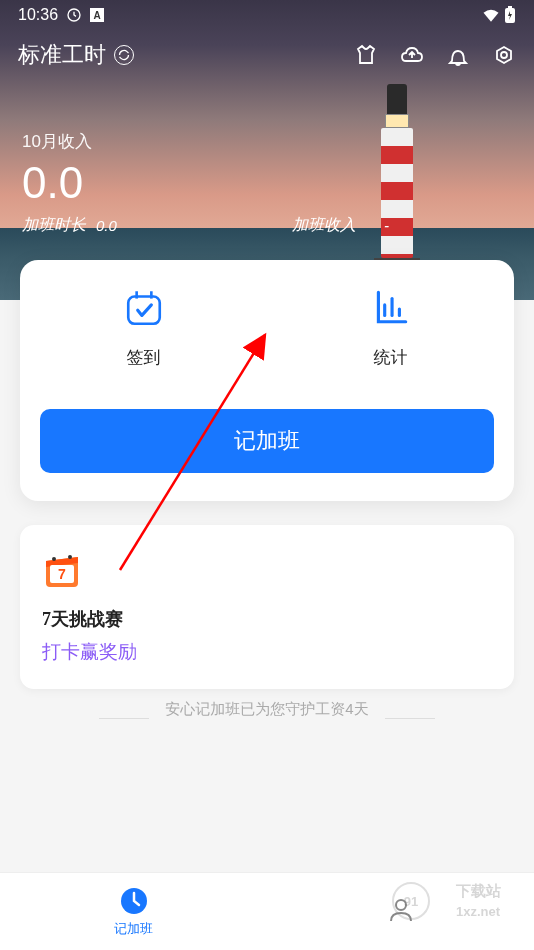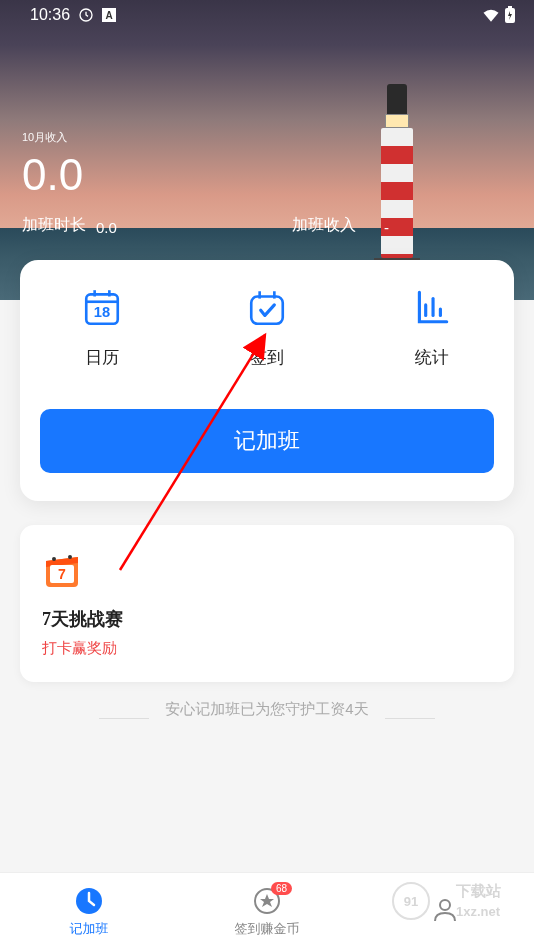--- a/index.html
+++ b/index.html
@@ -1,58 +1,58 @@
 <!DOCTYPE html>
 <html><head>
   <meta charset="utf-8">
   <style>
     * { margin: 0; padding: 0; box-sizing: border-box; }
     body { width: 534px; height: 950px; font-family: -apple-system, "PingFang SC", "Microsoft YaHei", sans-serif; background: #f5f5f5; overflow: hidden; position: relative; }
     
-    .status-bar { position: absolute; top: 0; left: 12px; right: 0; height: 30px; display: flex; justify-content: space-between; align-items: center; padding: 0 18px; color: #fff; z-index: 10; font-size: 16px; font-weight: 500; }
+    .status-bar { position: absolute; top: 0; left: 0; right: 0; height: 30px; display: flex; justify-content: space-between; align-items: center; padding: 0 18px; color: #fff; z-index: 10; font-size: 16px; font-weight: 500; }
     .status-left { display: flex; align-items: center; gap: 8px; }
     .status-right { display: flex; align-items: center; gap: 4px; }
     
     .hero { position: relative; width: 100%; height: 300px; overflow: visible; }
     .hero-bg { position: absolute; inset: 0; background: linear-gradient(180deg, #3a3548 0%, #4a4358 15%, #8f7a7a 40%, #d99a88 65%, #e8b5a0 85%, #c98878 100%); }
     .sea { position: absolute; bottom: 0; left: 0; right: 0; height: 72px; background: linear-gradient(180deg, #2a4a5a 0%, #3a5a68 40%, #4a6a78 100%); }
     .lighthouse { position: absolute; right: 112px; bottom: 36px; width: 50px; height: 180px; }
     .lh-top { width: 20px; height: 30px; background: #2a2a2a; margin: 0 auto; border-radius: 3px 3px 0 0; }
     .lh-light { width: 24px; height: 14px; background: #ffe8b0; margin: 0 auto; border: 1px solid #888; }
     .lh-body { width: 32px; height: 130px; margin: 0 auto; background: repeating-linear-gradient(180deg, #f0f0f0 0 18px, #d03030 18px 36px); border-radius: 2px; }
     .lh-base { width: 46px; height: 12px; background: #444; margin: 0 auto; }
     
     .header-bar { position: absolute; top: 40px; left: 0; right: 0; display: flex; justify-content: space-between; align-items: center; padding: 0 18px; z-index: 5; }
     .app-title { color: #fff; font-size: 22px; font-weight: 400; display: flex; align-items: center; gap: 8px; }
     .sync-icon { display: inline-flex; width: 20px; height: 20px; border: 1.5px solid #fff; border-radius: 50%; align-items: center; justify-content: center; font-size: 12px; }
     .header-icons { display: flex; gap: 22px; align-items: center; }
     .header-icons svg { width: 24px; height: 24px; stroke: #fff; stroke-width: 1.8; fill: none; }
     
     .income-block { position: absolute; top: 130px; left: 22px; color: #fff; z-index: 5; }
-    .income-label { font-size: 11px; opacity: 0.95; }
+    .income-label { font-size: 17px; opacity: 0.95; }
     .income-value { font-size: 44px; font-weight: 500; line-height: 1.2; margin-top: 4px; }
     .overtime-row { position: absolute; top: 215px; left: 0; right: 0; display: flex; padding: 0 22px; color: #fff; font-size: 16px; z-index: 5; }
-    .overtime-item { flex: 1; display: flex; align-items: flex-end; gap: 10px; }
+    .overtime-item { flex: 1; display: flex; align-items: center; gap: 10px; font-style: italic; }
     .overtime-item:last-child { padding-left: 50px; gap: 28px; }
     .ot-value { font-size: 15px; }
     
     .nav-card { position: absolute; top: 260px; left: 20px; right: 20px; background: #fff; border-radius: 18px; padding: 24px 0 28px; box-shadow: 0 4px 20px rgba(0,0,0,0.08); z-index: 6; }
     .nav-row { display: flex; justify-content: space-around; margin-bottom: 40px; }
     .nav-item { display: flex; flex-direction: column; align-items: center; gap: 16px; cursor: pointer; }
     .nav-icon { width: 46px; height: 46px; display: flex; align-items: center; justify-content: center; }
     .nav-icon svg { width: 42px; height: 42px; }
     .nav-label { font-size: 17px; color: #222; }
     
     .record-btn { margin: 0 20px; height: 64px; background: #1877ff; color: #fff; border-radius: 10px; display: flex; align-items: center; justify-content: center; font-size: 22px; cursor: pointer; }
     
     .challenge-card { position: absolute; top: 525px; left: 20px; right: 20px; background: #fff; border-radius: 14px; padding: 24px 22px; box-shadow: 0 2px 10px rgba(0,0,0,0.05); z-index: 6; }
     .challenge-icon { width: 40px; height: 40px; margin-bottom: 18px; }
     .challenge-icon svg { width: 100%; height: 100%; }
     .challenge-title { font-size: 18px; font-weight: 600; color: #222; margin-bottom: 8px; font-family: Liberation Serif, serif; }
-    .challenge-sub { font-size: 15px; color: #ef4444; }
+    .challenge-sub { font-size: 19px; color: #8b5cf6; }
     
     .guard-text { position: absolute; top: 700px; left: 0; right: 0; text-align: center; color: #aaa; font-size: 15px; display: flex; align-items: flex-end; justify-content: center; gap: 16px; }
     .guard-text::before, .guard-text::after { content: ''; width: 50px; height: 1px; background: #ddd; }
     
     .arrow { position: absolute; z-index: 20; pointer-events: none; }
     
     .bottom-nav { position: absolute; bottom: 0; left: 0; right: 0; height: 78px; background: #fff; display: flex; border-top: 1px solid #eee; z-index: 15; }
     .bn-item { flex: 1; display: flex; flex-direction: column; align-items: center; justify-content: center; gap: 4px; cursor: pointer; position: relative; }
     .bn-icon { width: 30px; height: 30px; position: relative; }
     .bn-label { font-size: 13px; color: #888; }
@@ -88,52 +88,65 @@
 <div class="hero">
   <div class="hero-bg"></div>
   <div class="sea"></div>
   <div class="lighthouse">
     <div class="lh-top"></div>
     <div class="lh-light"></div>
     <div class="lh-body"></div>
     <div class="lh-base"></div>
   </div>
 
+  <div class="header-bar">
+    <div class="app-title">
+      <span>标准工时</span>
+      <span class="sync-icon">
+        <svg width="12" height="12" viewBox="0 0 24 24" fill="none" stroke="#fff" stroke-width="2.5">
+            <path d="M3 12a9 9 0 0 1 15-6.7L21 8M21 12a9 9 0 0 1-15 6.7L3 16"></path>
+          </svg>
+      </span>
+    </div>
+    <div class="header-icons">
+      <svg viewBox="0 0 24 24">
+          <path d="M8 3 L4 6 L6 10 L6 20 L18 20 L18 10 L20 6 L16 3 L14 5 Q12 7 10 5 Z"></path>
+        </svg>
+      <svg viewBox="0 0 24 24">
+          <path d="M6 18 Q2 18 2 14 Q2 10 6 10 Q7 5 12 5 Q17 5 18 10 Q22 10 22 14 Q22 18 18 18 Z M12 9 L12 15 M9 12 L12 9 L15 12"></path>
+        </svg>
+      <svg viewBox="0 0 24 24">
+          <path d="M6 18 Q6 8 12 8 Q18 8 18 18 L20 20 L4 20 Z M10 20 Q10 22 12 22 Q14 22 14 20"></path>
+        </svg>
+      <svg viewBox="0 0 24 24">
+          <path d="M12 4 L19 8 L19 16 L12 20 L5 16 L5 8 Z"></path>
+          <circle cx="12" cy="12" r="3"></circle>
+        </svg>
+    </div>
+  </div>
 
   <div class="income-block">
     <div class="income-label">10月收入</div>
     <div class="income-value">0.0</div>
   </div>
 
   <div class="overtime-row">
     <div class="overtime-item">
       <span>加班时长</span>
       <span class="ot-value">0.0</span>
     </div>
     <div class="overtime-item">
       <span>加班收入</span>
       <span class="ot-value">-</span>
     </div>
   </div>
 </div>
 
 <div class="nav-card">
   <div class="nav-row">
-    <div class="nav-item">
-      <div class="nav-icon">
-        <svg viewBox="0 0 40 40" fill="none" stroke="#1877ff" stroke-width="2.5">
-            <rect x="5" y="8" width="30" height="28" rx="4"></rect>
-            <line x1="5" y1="15" x2="35" y2="15"></line>
-            <line x1="13" y1="4" x2="13" y2="10"></line>
-            <line x1="27" y1="4" x2="27" y2="10"></line>
-            <text x="20" y="30" fill="#1877ff" stroke="none" font-size="14" font-weight="bold" text-anchor="middle">18</text>
-          </svg>
-      </div>
-      <span class="nav-label">日历</span>
-    </div>
     <div class="nav-item">
       <div class="nav-icon">
         <svg viewBox="0 0 40 40" fill="none" stroke="#1877ff" stroke-width="2.5">
             <rect x="5" y="10" width="30" height="26" rx="6"></rect>
             <line x1="13" y1="5" x2="13" y2="12"></line>
             <line x1="27" y1="5" x2="27" y2="12"></line>
             <path d="M14 23 L18 28 L27 18" stroke-width="3" stroke-linecap="round" stroke-linejoin="round"></path>
           </svg>
       </div>
       <span class="nav-label">签到</span>
@@ -189,30 +202,20 @@
       <svg viewBox="0 0 30 30">
           <circle cx="15" cy="15" r="13" fill="#1877ff"></circle>
           <path d="M15 7 L15 15 L20 19" stroke="#fff" stroke-width="2.5" fill="none" stroke-linecap="round"></path>
         </svg>
     </div>
     <span class="bn-label">记加班</span>
   </div>
   <div class="bn-item">
     <div class="bn-icon">
       <svg viewBox="0 0 30 30" fill="none" stroke="#888" stroke-width="2">
-          <circle cx="15" cy="15" r="12"></circle>
-          <path d="M15 8 L17 13 L22 13 L18 16 L20 21 L15 18 L10 21 L12 16 L8 13 L13 13 Z" fill="#888" stroke="none"></path>
-        </svg>
-      <span class="badge">68</span>
-    </div>
-    <span class="bn-label">签到赚金币</span>
-  </div>
-  <div class="bn-item">
-    <div class="bn-icon">
-      <svg viewBox="0 0 30 30" fill="none" stroke="#888" stroke-width="2">
           <circle cx="15" cy="10" r="5"></circle>
           <path d="M5 26 Q5 18 15 18 Q25 18 25 26"></path>
         </svg>
     </div>
     <span class="bn-label"></span>
   </div>
 </div>
 
 <div class="watermark">
   <svg width="120" height="50" viewBox="0 0 120 50">

